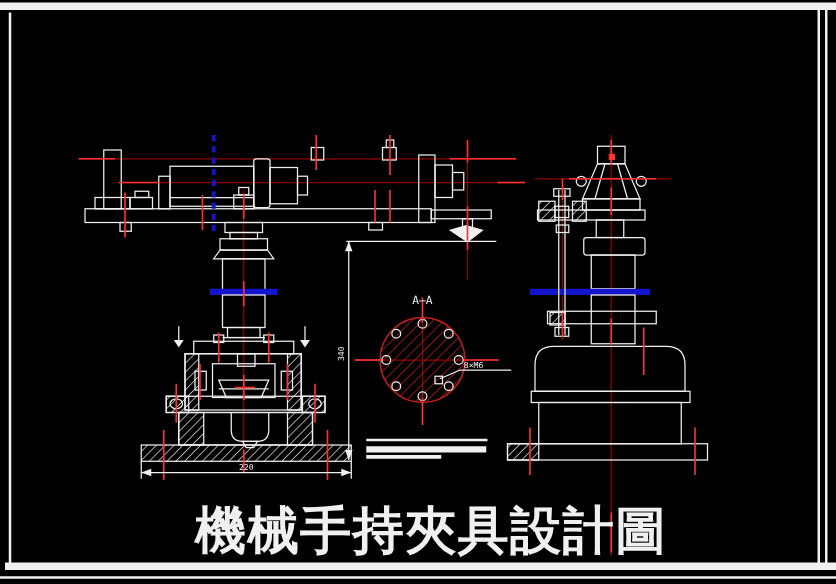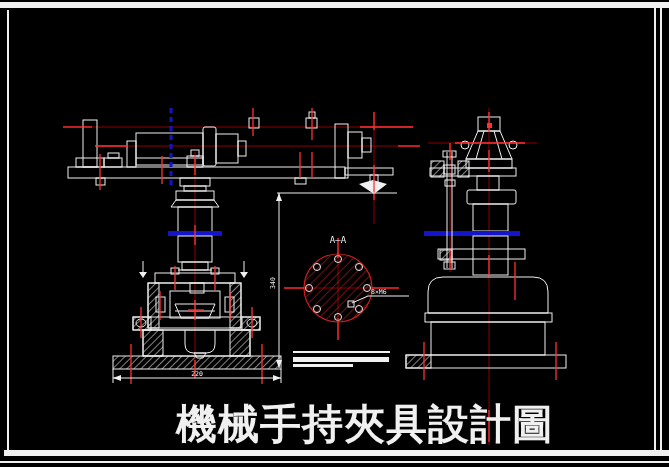--- a/index.html
+++ b/index.html
@@ -10,21 +10,21 @@
   .rd{fill:none;stroke:var(--centerline-dark,#8f0000);stroke-width:1;}
   .rb{fill:none;stroke:var(--centerline-bright,#ff3232);stroke-width:1.3;}
   .rbf{fill:var(--centerline-bright,#ff3232);stroke:none;}
   .bld{fill:none;stroke:var(--phantom-blue,#1414cc);stroke-width:3;stroke-dasharray:5 4;}
   .blf{fill:var(--phantom-blue,#1414cc);stroke:none;}
   .rs{fill:url(#hatchR);stroke:var(--section-red,#c81e1e);stroke-width:1.2;}
   .hw{fill:url(#hatchW);stroke:var(--line-white,#eee);stroke-width:1;}
   .txt{fill:var(--line-white,#eee);font-family:"DejaVu Sans Mono",monospace;}
   .title{position:absolute;left:150px;top:397px;width:390px;text-align:center;
          font-family:"Liberation Serif",serif;font-size:41px;font-weight:700;
-         color:var(--line-white,#eee);letter-spacing:1px;white-space:nowrap;margin-left:20px;}
+         color:var(--line-white,#eee);letter-spacing:1px;white-space:nowrap;}
 </style>
 </head>
 <body>
 
 <div class="screen">
 <svg width="669" height="467" viewBox="0 0 669 467">
   <defs>
     <pattern id="hatchW" width="5" height="5" patternUnits="userSpaceOnUse" patternTransform="rotate(45)">
       <line x1="0" y1="0" x2="0" y2="5" style="stroke:var(--line-white,#eee);stroke-width:1.1"></line>
     </pattern>

